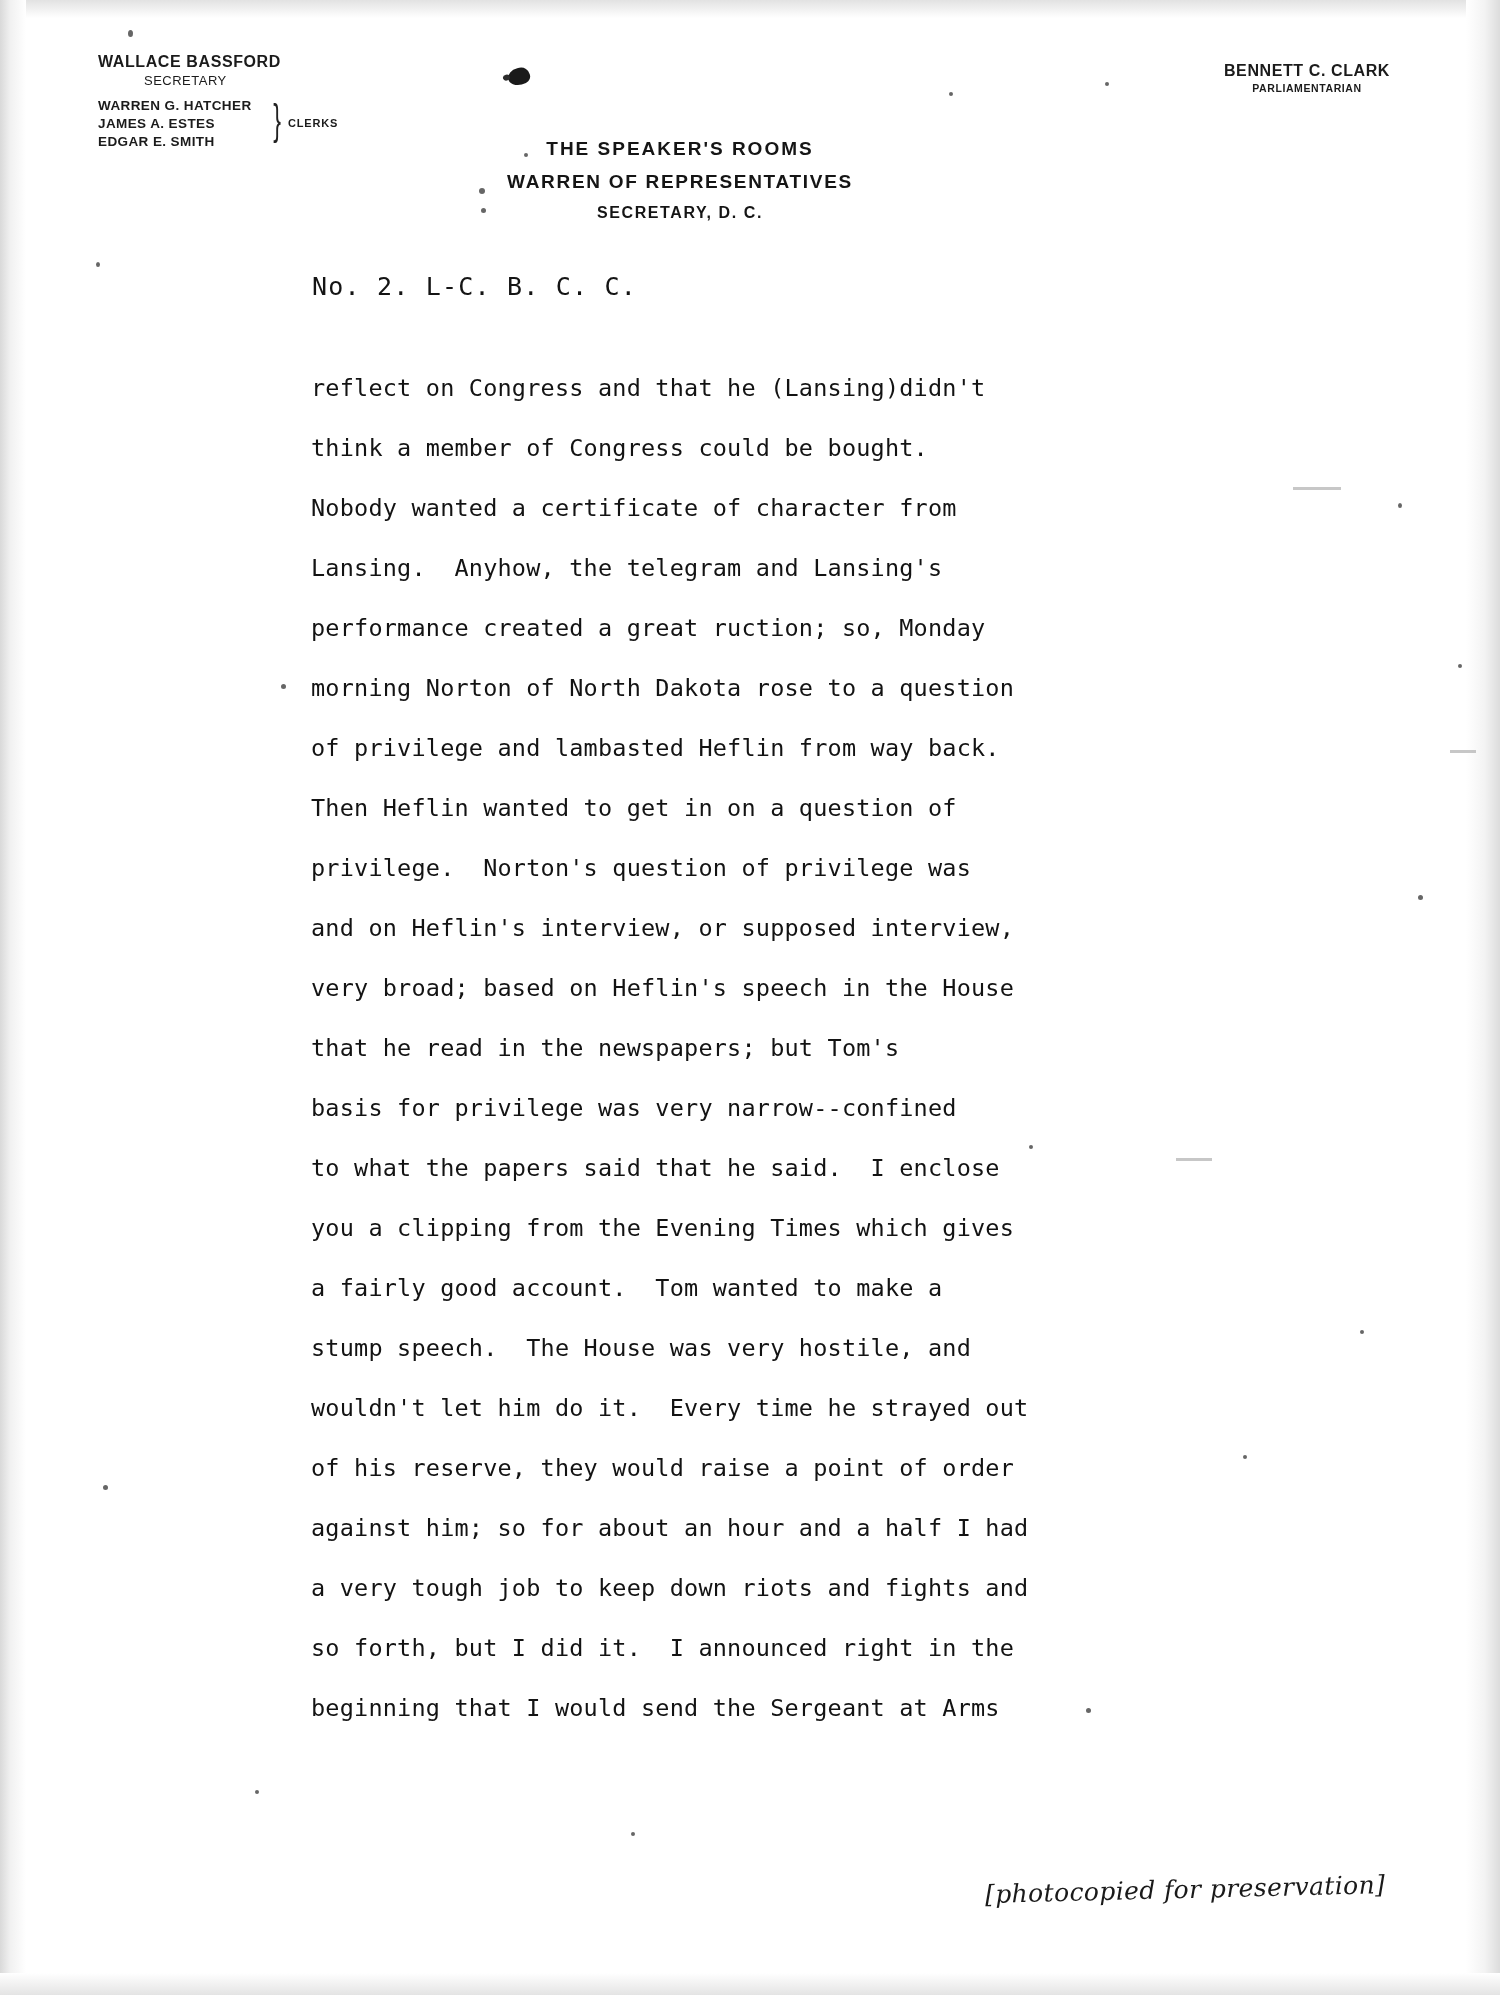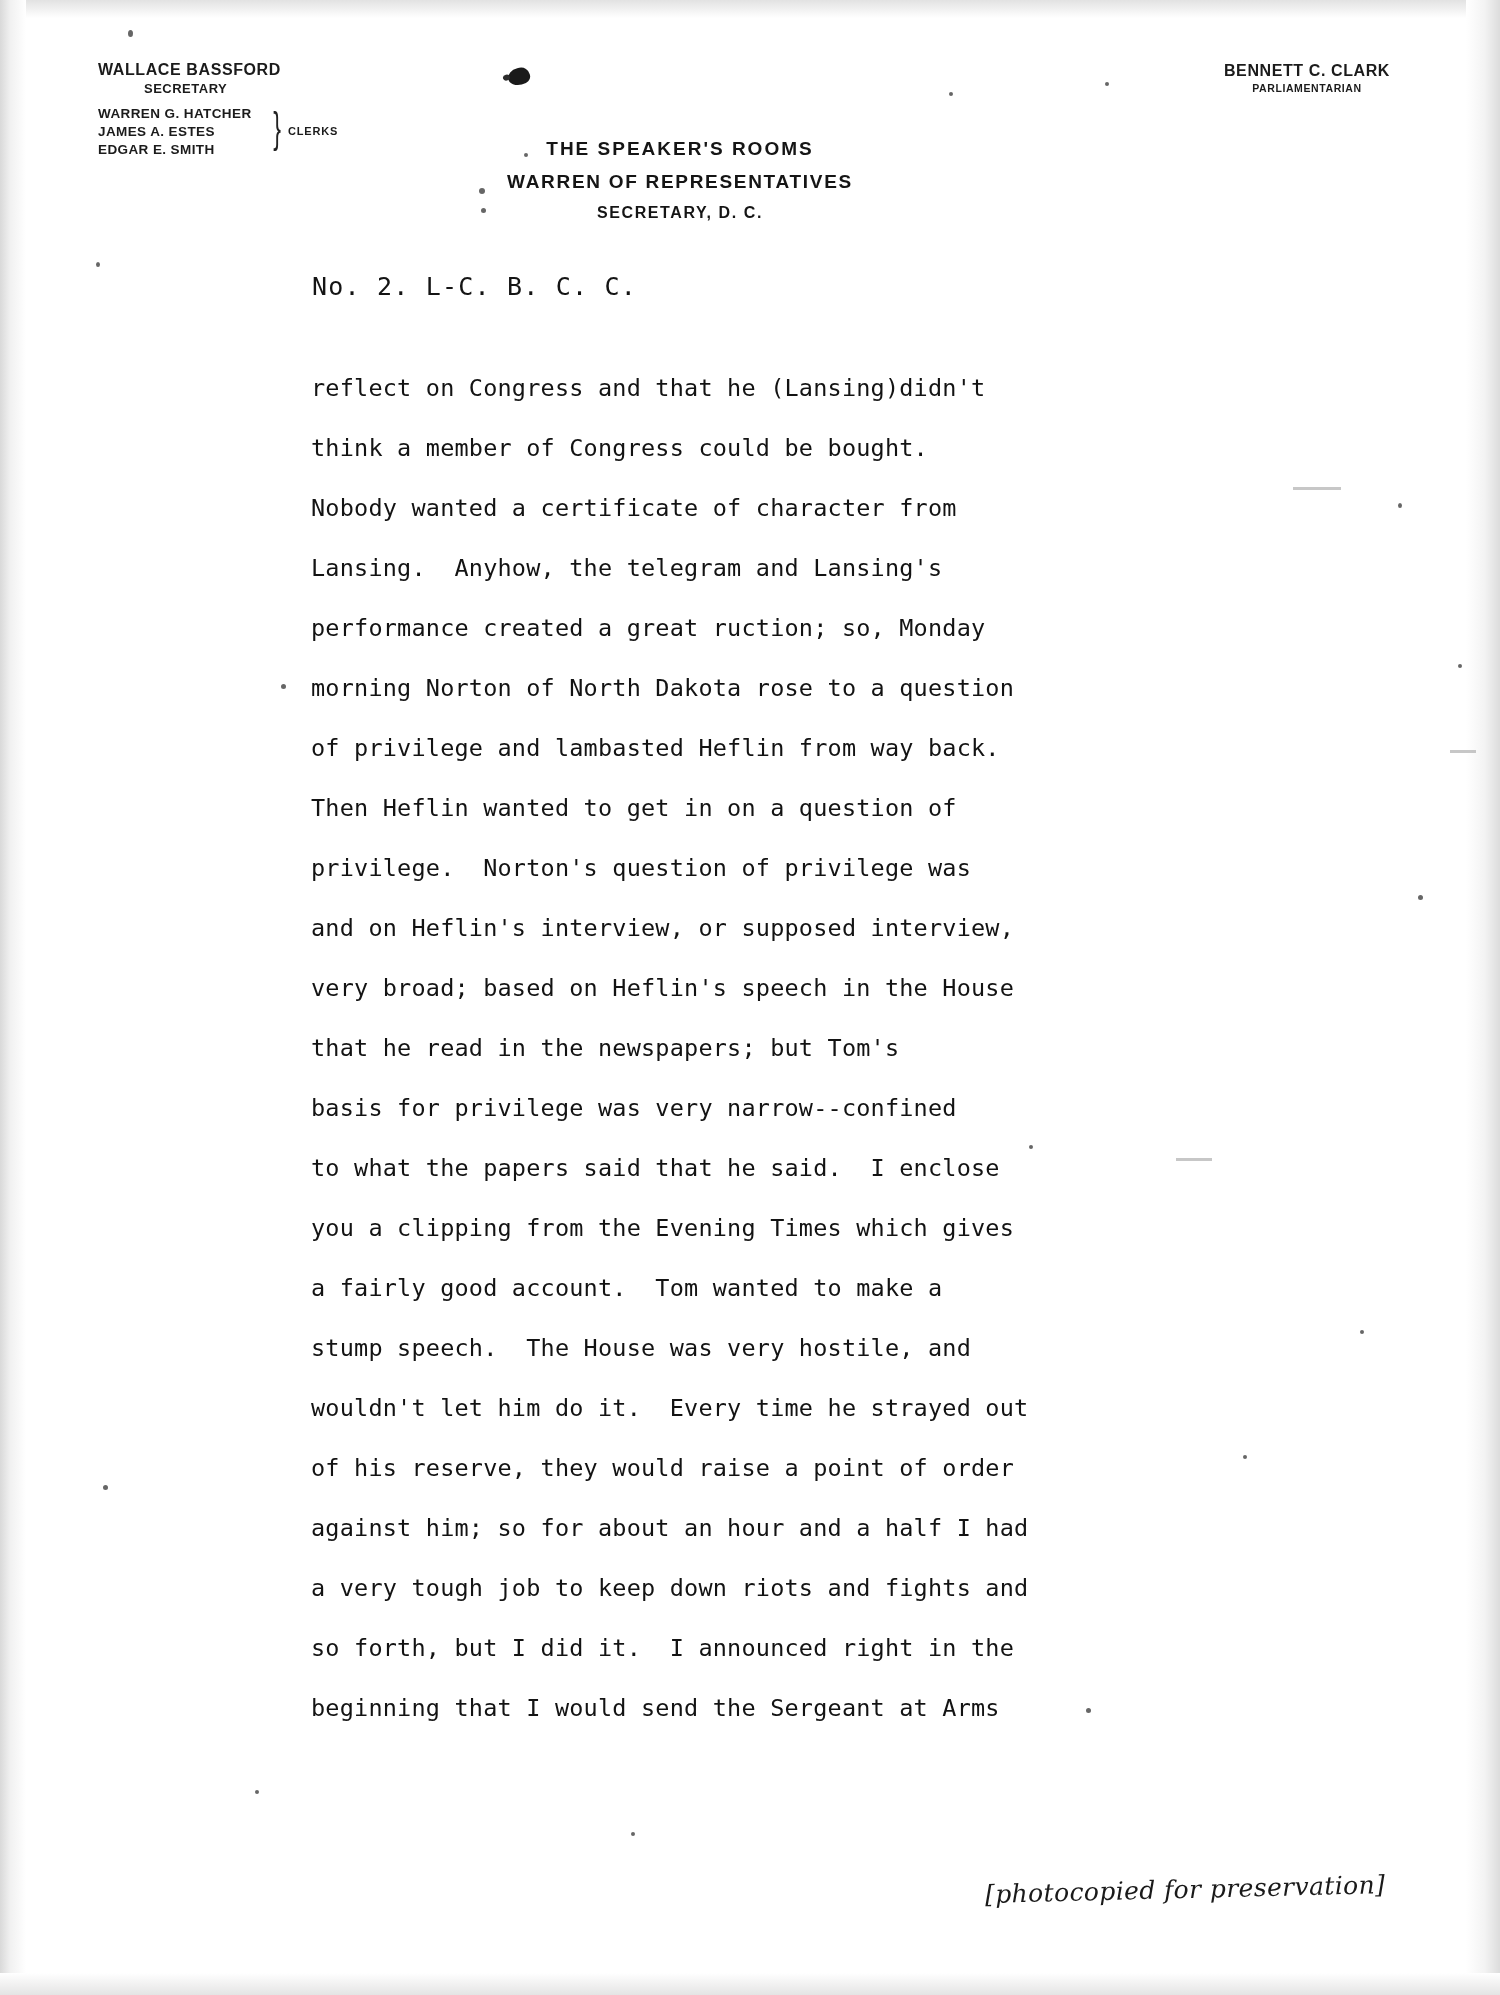--- a/index.html
+++ b/index.html
@@ -38,33 +38,33 @@
     position: absolute;
     left: 0; bottom: 0;
     width: 1500px; height: 22px;
     background: linear-gradient(to top, #e4e4e4 0%, #ffffff 100%);
   }
 
   
   .letterhead-left {
     position: absolute;
     left: 98px;
-    top: 60px;
+    top: 52px;
     width: 380px;
     color: #1b1b1b;
   }
   .lh-name {
     font-size: 16px;
     font-weight: bold;
     letter-spacing: 0.6px;
     line-height: 1.25;
   }
   .lh-role {
     font-size: 13px;
-    font-weight: bold;
+    font-weight: normal;
     letter-spacing: 0.5px;
     margin-left: 46px;
     margin-top: 1px;
   }
   .clerks-block {
     position: relative;
     margin-top: 9px;
     width: 330px;
   }
   .clerk-line {

